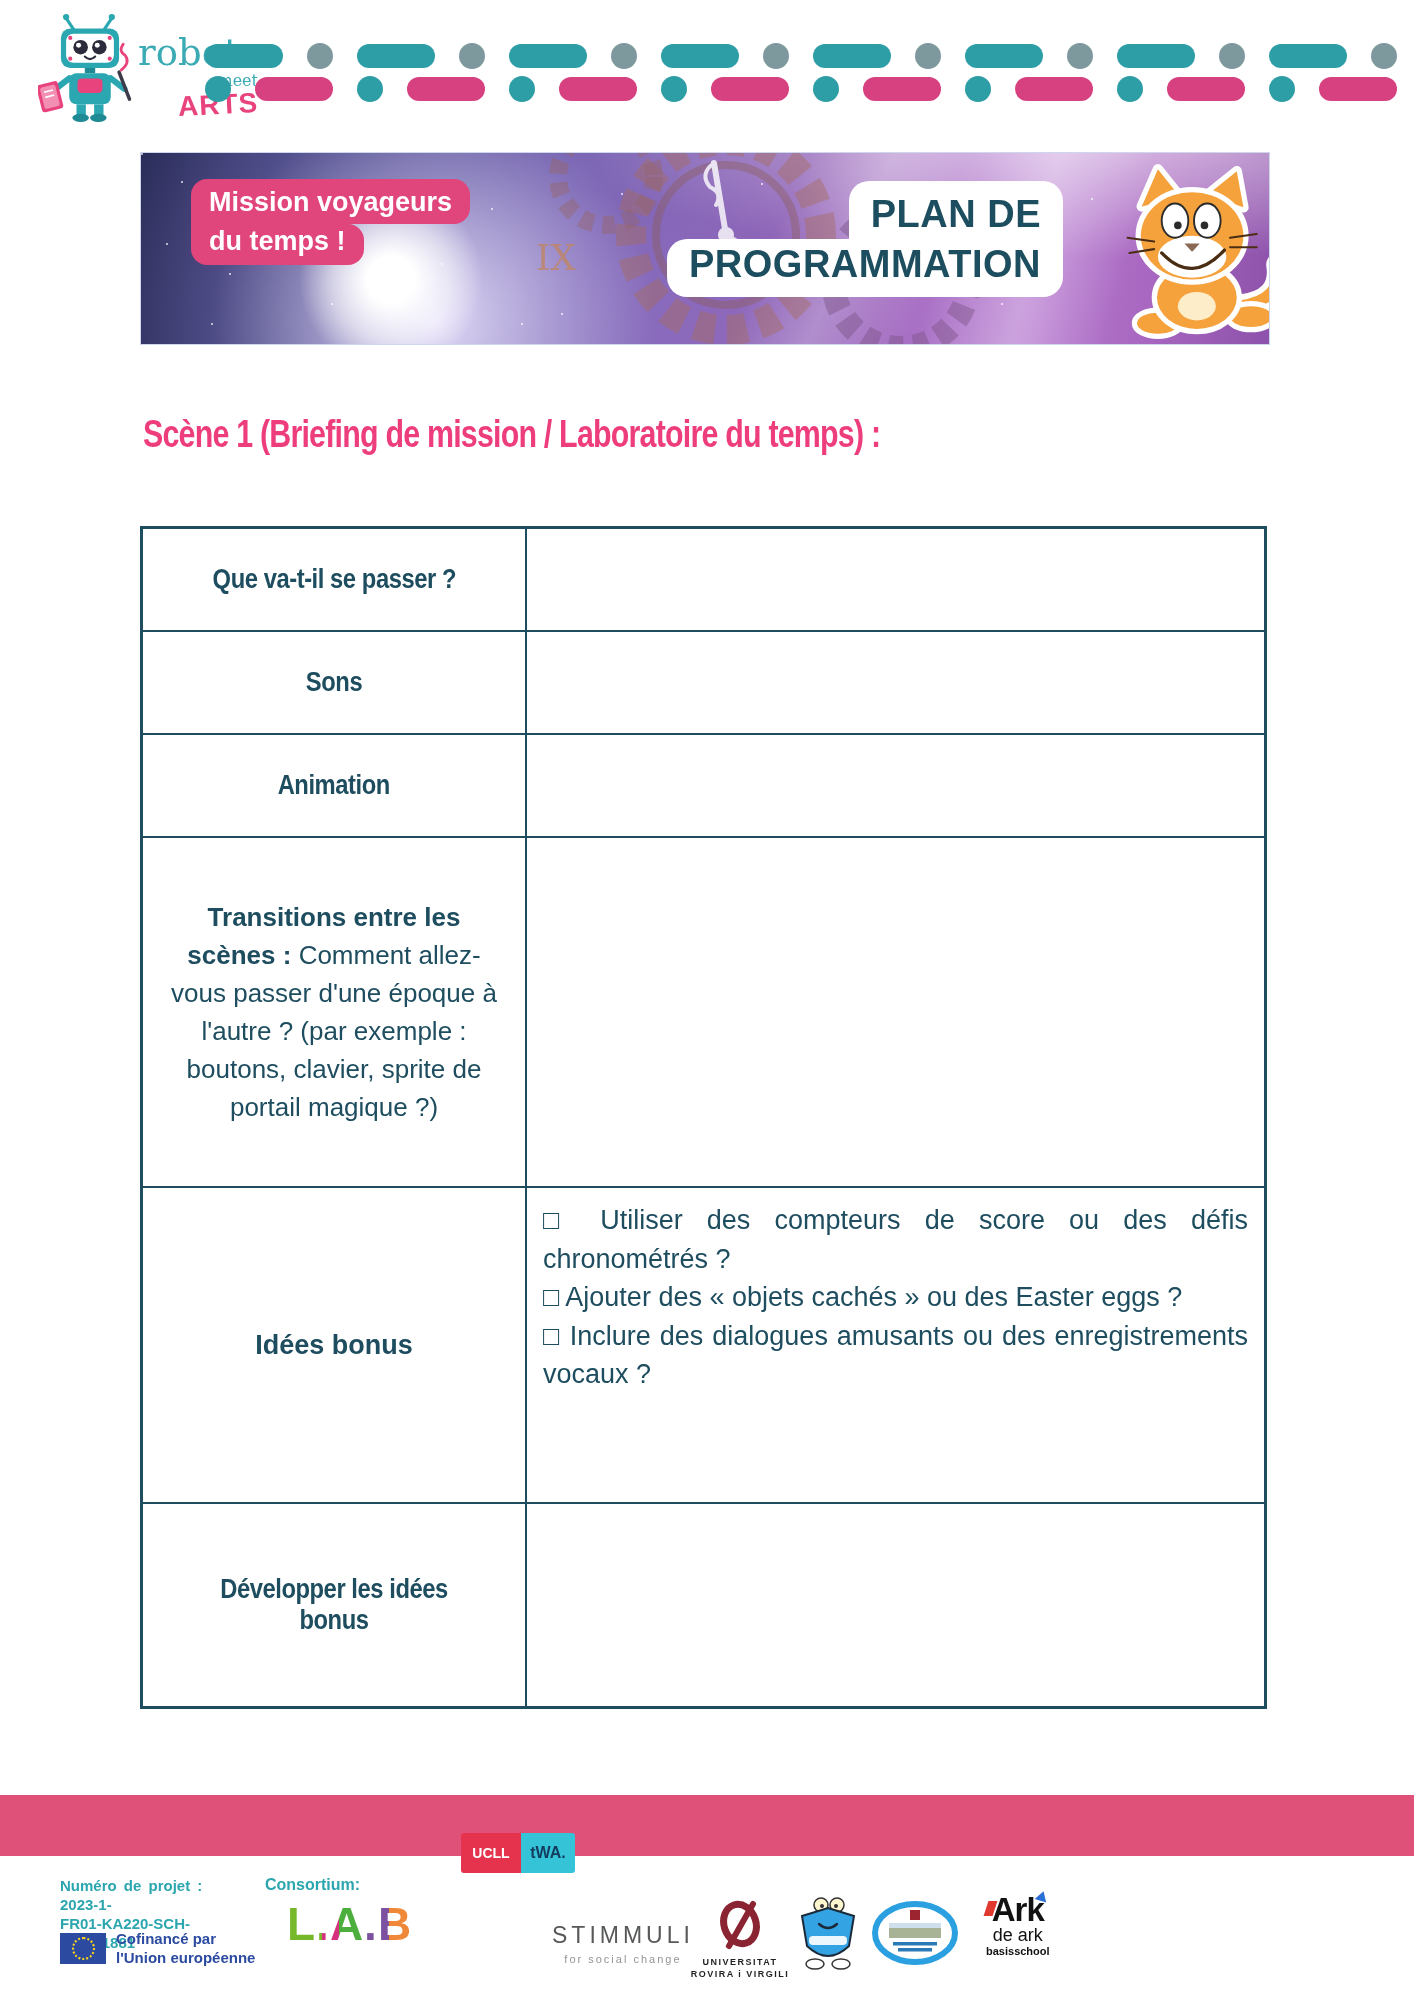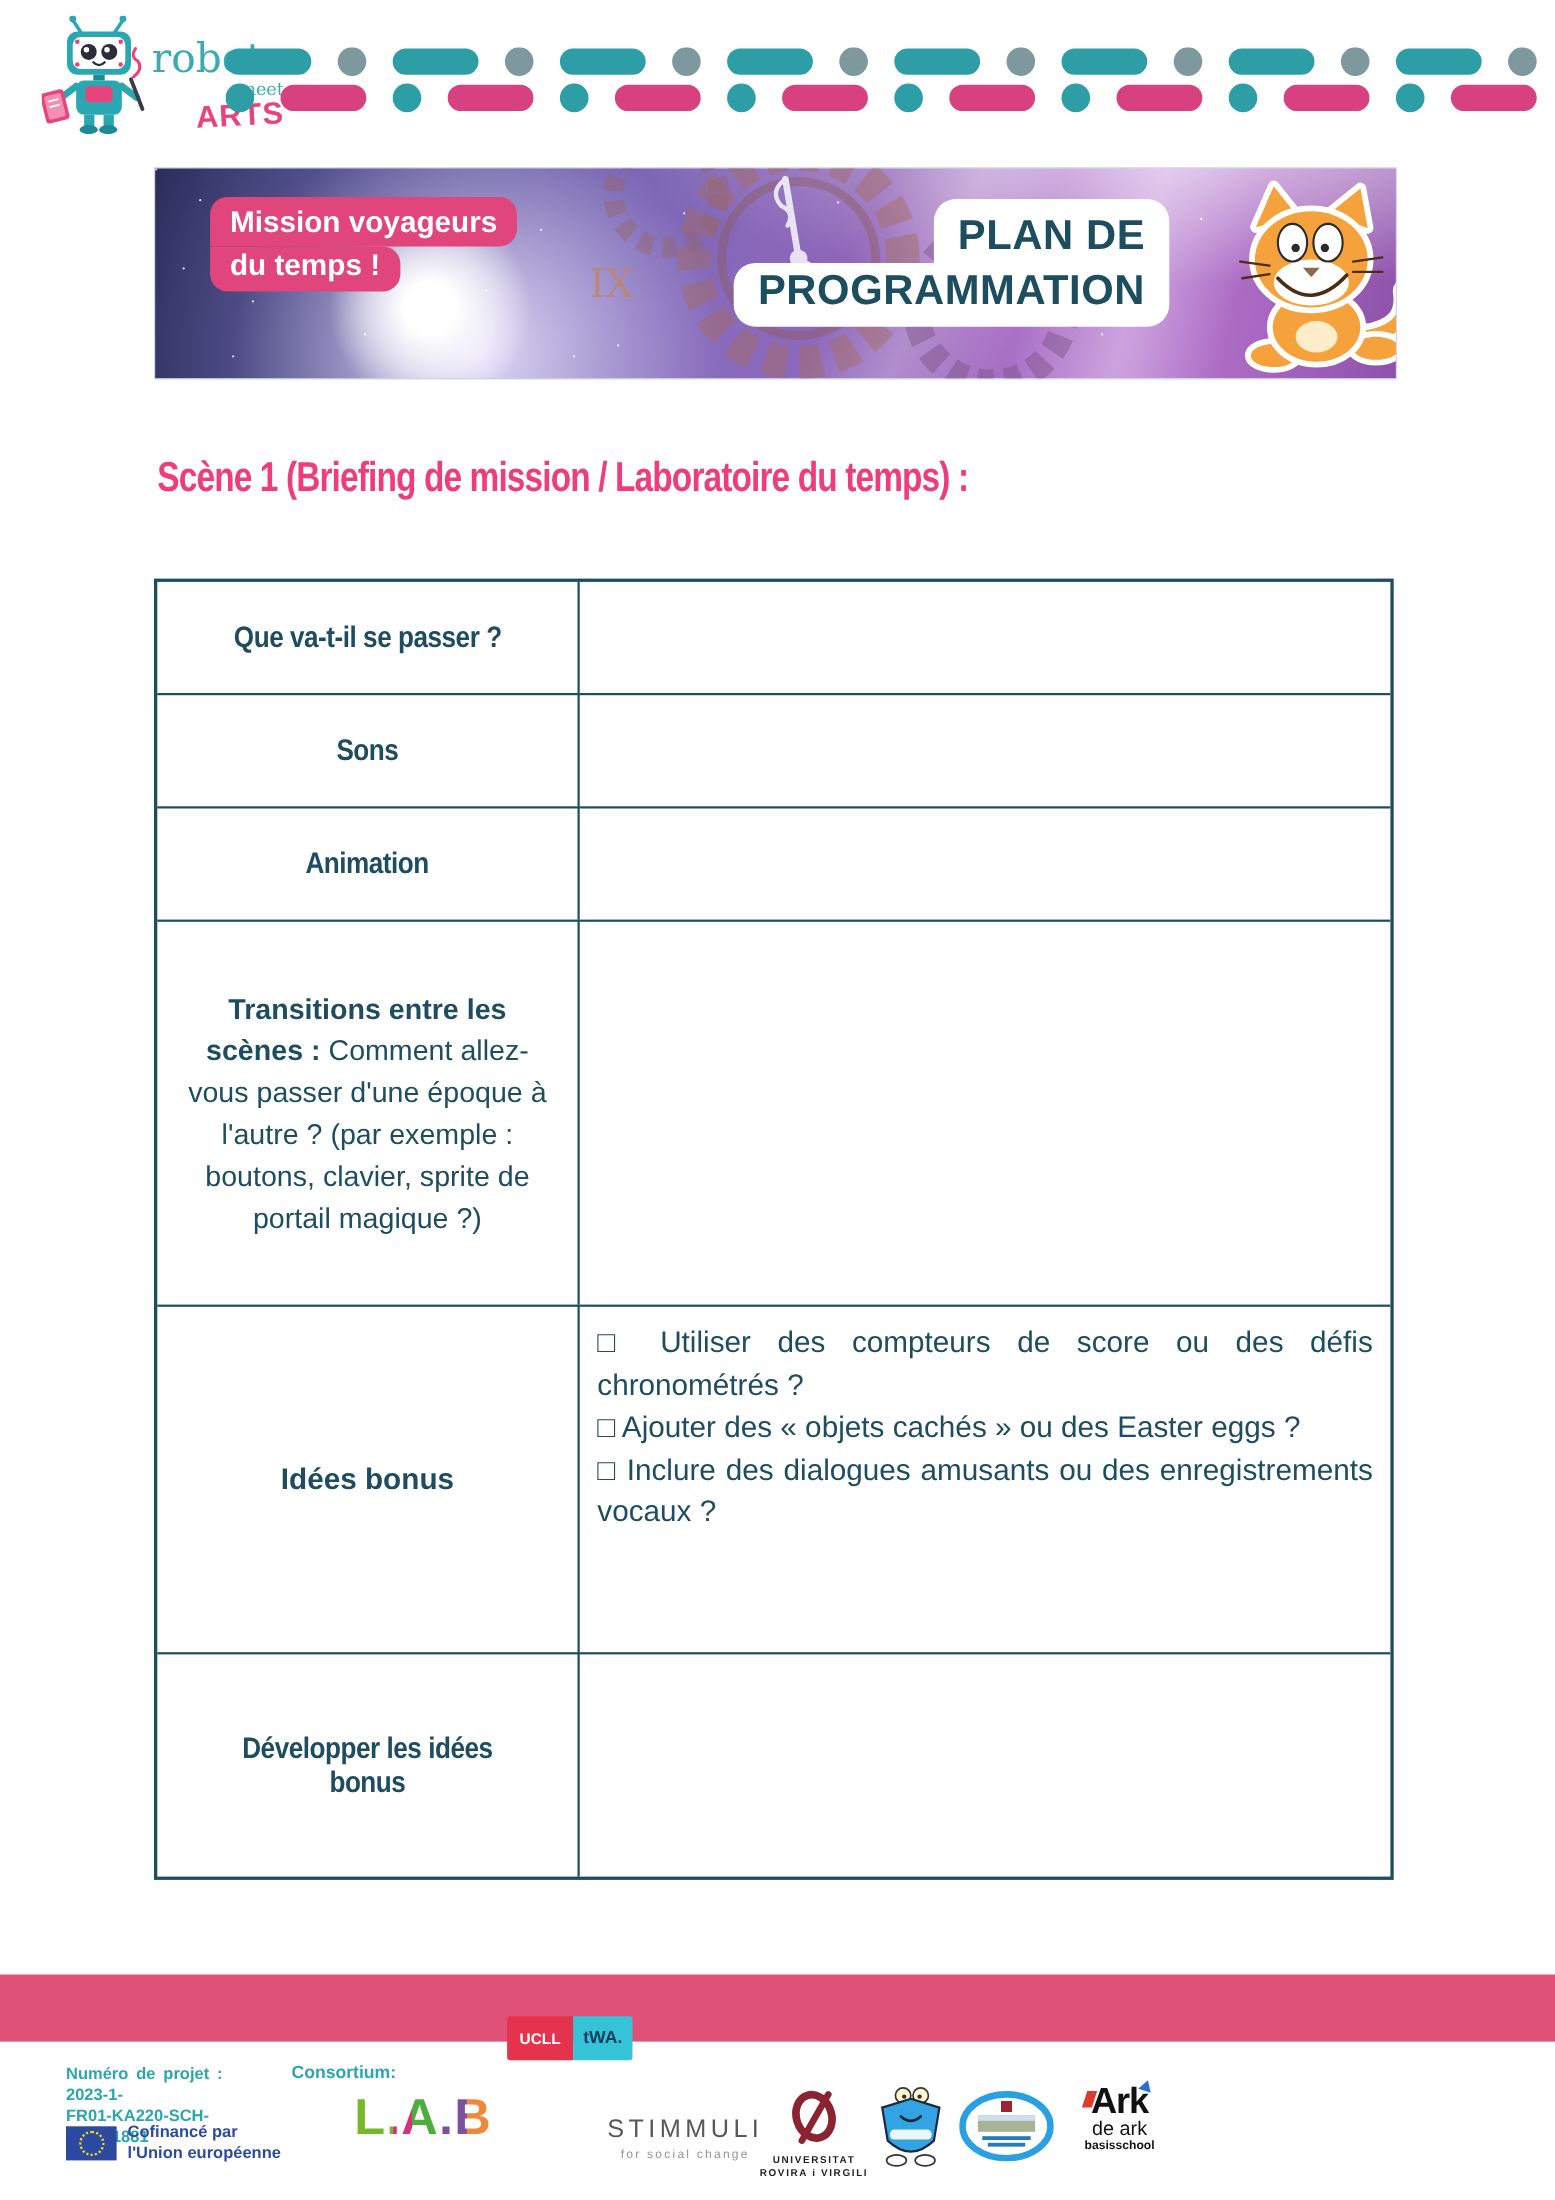--- a/index.html
+++ b/index.html
@@ -76,21 +76,21 @@
   .pinkbar{position:absolute;left:0;top:1795px;width:1414px;height:61px;background:#e0517a;}
   .proj{position:absolute;left:60px;top:1876px;width:180px;font-size:15px;font-weight:800;color:#2ba6ae;line-height:19px;}
   .proj .j{word-spacing:3px;}
   .eu{position:absolute;left:60px;top:1929px;display:flex;gap:10px;align-items:center;}
   .euflag{width:46px;height:31px;background:#2b4aa0;display:flex;align-items:center;justify-content:center;}
   .eustars{width:19px;height:19px;border:2px dotted #ffd617;border-radius:50%;}
   .eutxt{font-size:15px;font-weight:800;color:#2b4aa0;line-height:19px;}
   .consortium{position:absolute;left:265px;top:1876px;font-size:16px;font-weight:800;color:#2ba6ae;}
   .lab-logo{position:absolute;left:287px;top:1897px;font-size:46px;font-weight:900;letter-spacing:1px;
     background:linear-gradient(90deg,#76b82a 0 28%,#d6317e 28% 42%,#4cae3c 42% 62%,#7b51a0 62% 82%,#f0883a 82% 100%);
-    -webkit-background-clip:text;background-clip:text;color:transparent;margin-left:35px;}
+    -webkit-background-clip:text;background-clip:text;color:transparent;}
   .ucll-twa{position:absolute;left:413px;top:1833px;display:flex;margin-left:48px;}
   .ucll{width:60px;height:40px;background:#e5334d;color:#fff;font-size:14px;font-weight:800;
     display:flex;align-items:center;justify-content:center;border-radius:3px 0 0 3px;}
   .twa{width:54px;height:40px;background:#35c4d7;color:#123b5e;font-size:16px;font-weight:800;
     display:flex;align-items:center;justify-content:center;border-radius:0 3px 3px 0;}
   .stimmuli{position:absolute;left:552px;top:1922px;text-align:center;}
   .stim-main{font-size:23px;color:#57585a;letter-spacing:4px;}
   .stim-sub{font-size:11px;color:#939598;letter-spacing:2px;margin-top:4px;}
   .urv{position:absolute;left:690px;top:1898px;width:100px;text-align:center;}
   .urv-txt{font-size:9px;letter-spacing:1.5px;color:#231f20;line-height:12px;margin-top:2px;font-weight:700;}

